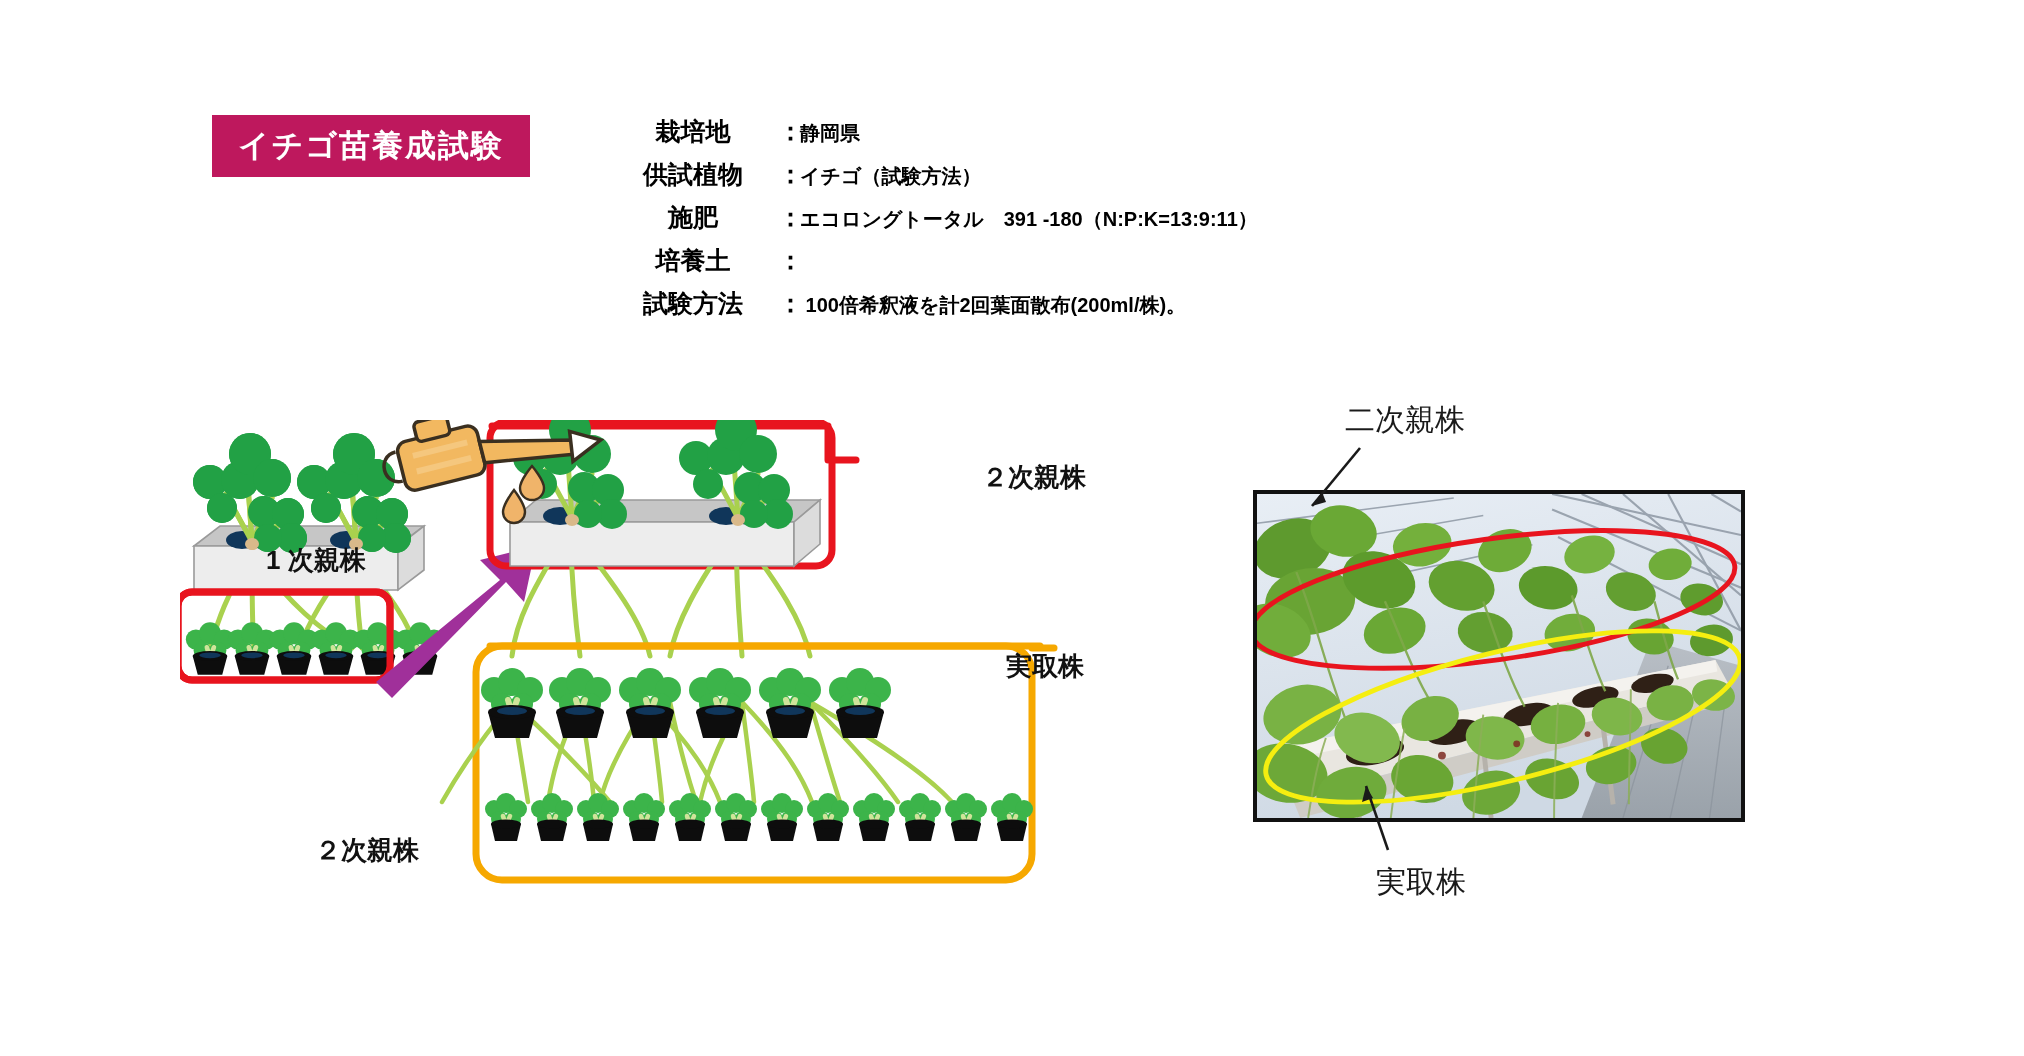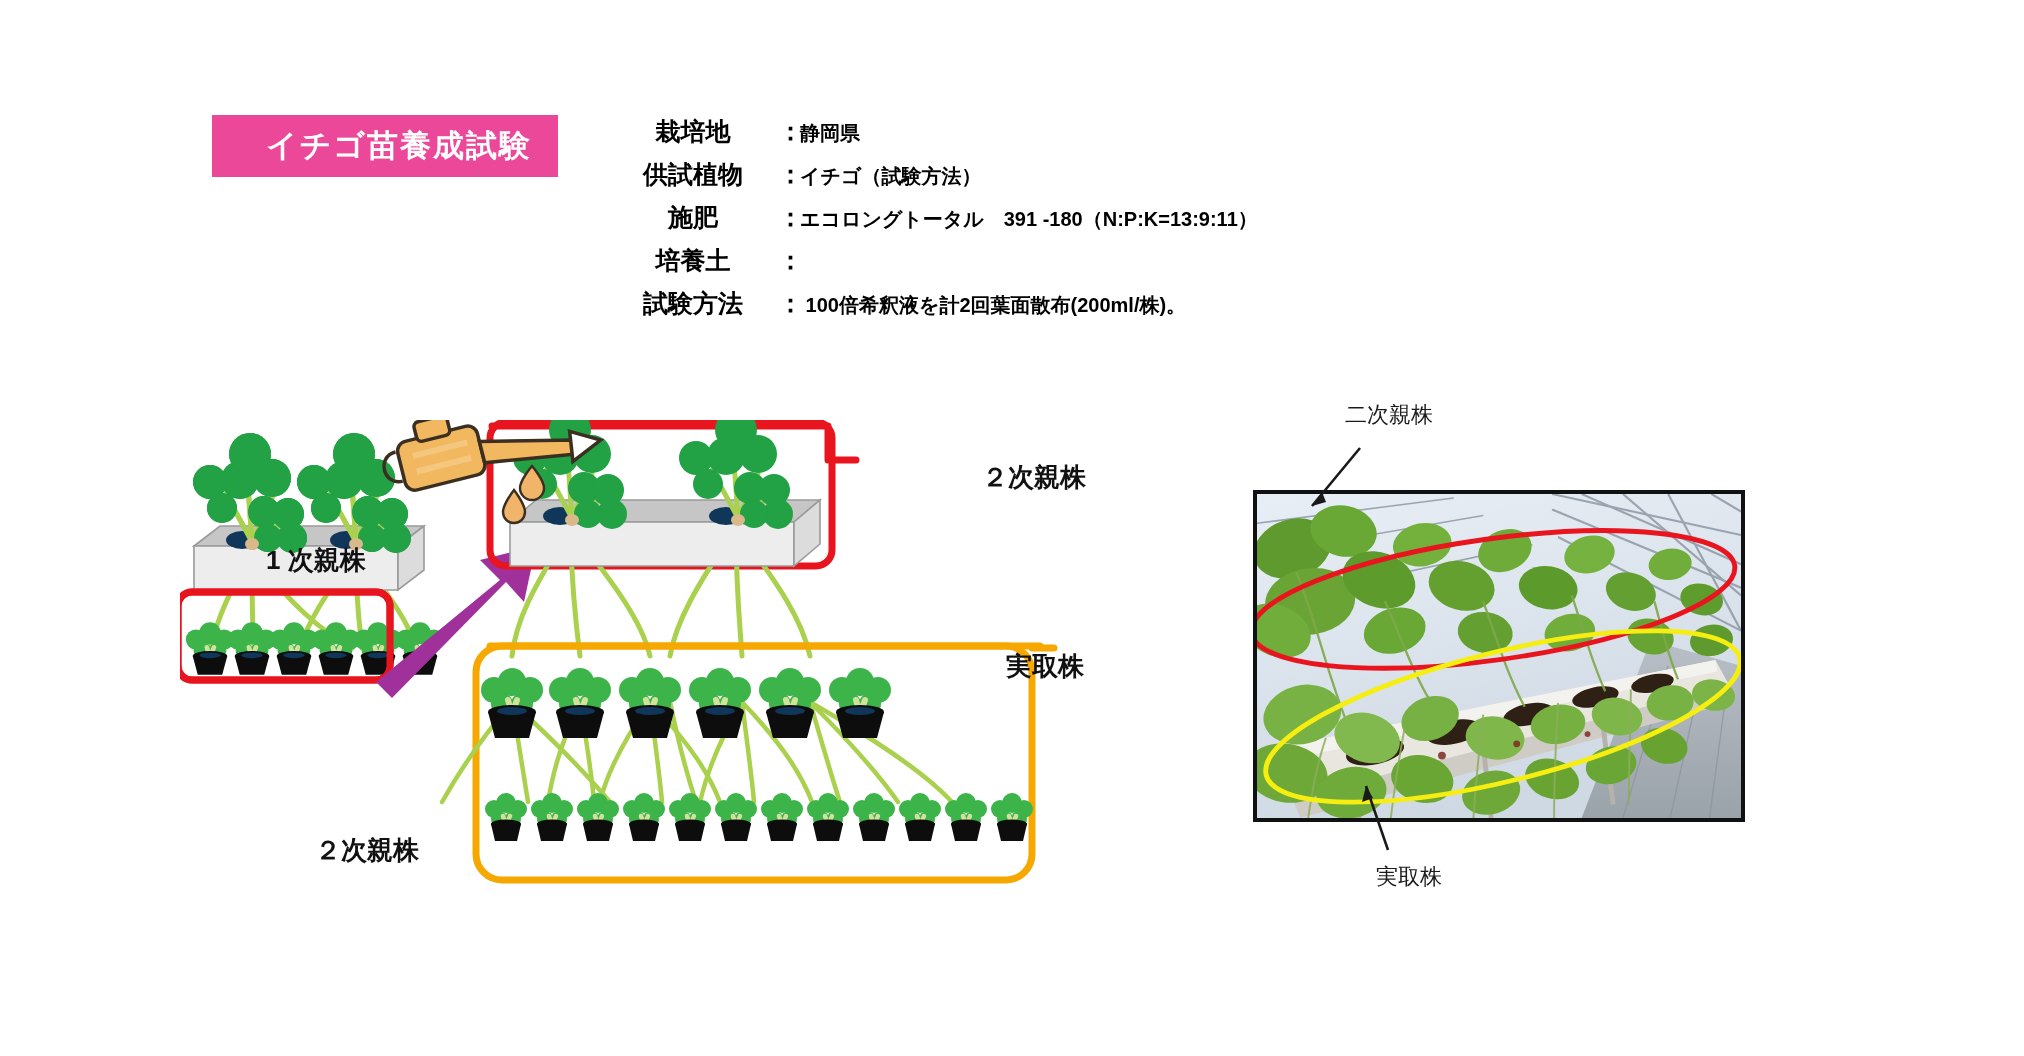--- a/index.html
+++ b/index.html
@@ -40,34 +40,34 @@
 
   
   #photo-frame{
     position:absolute;left:1253px;top:490px;width:492px;height:332px;
     border:4px solid #111;box-sizing:border-box;overflow:hidden;
     background:#8fa96d;
   }
   #photo-canvas{position:absolute;left:0;top:0;width:100%;height:100%;}
 
   .photo-label{
-    position:absolute;font-size:22px;color:#1a1a1a;white-space:nowrap;
+    position:absolute;font-size:30px;color:#1a1a1a;white-space:nowrap;
     font-family:"DejaVu Sans","Liberation Sans",sans-serif;
   }
   #photo-label-top{left:1345px;top:400px;}
   #photo-label-bottom{left:1376px;top:862px;}
 
   svg{display:block;}
 </style>
 </head>
 <body>
 
 <div class="stage">
 
-  <div id="title-badge" style="background: #ec4899; color: rgb(255, 255, 255); padding-left: 28px;">
+  <div id="title-badge" style="background: #be185d; color: rgb(255, 255, 255);">
     <span>イチゴ苗養成試験</span>
   </div>
 
   <div id="spec-list">
 
     <div class="spec-row">
       <span class="spec-label">栽培地</span>
       <span class="spec-colon">：</span>
       <span class="spec-value">静岡県</span>
     </div>

